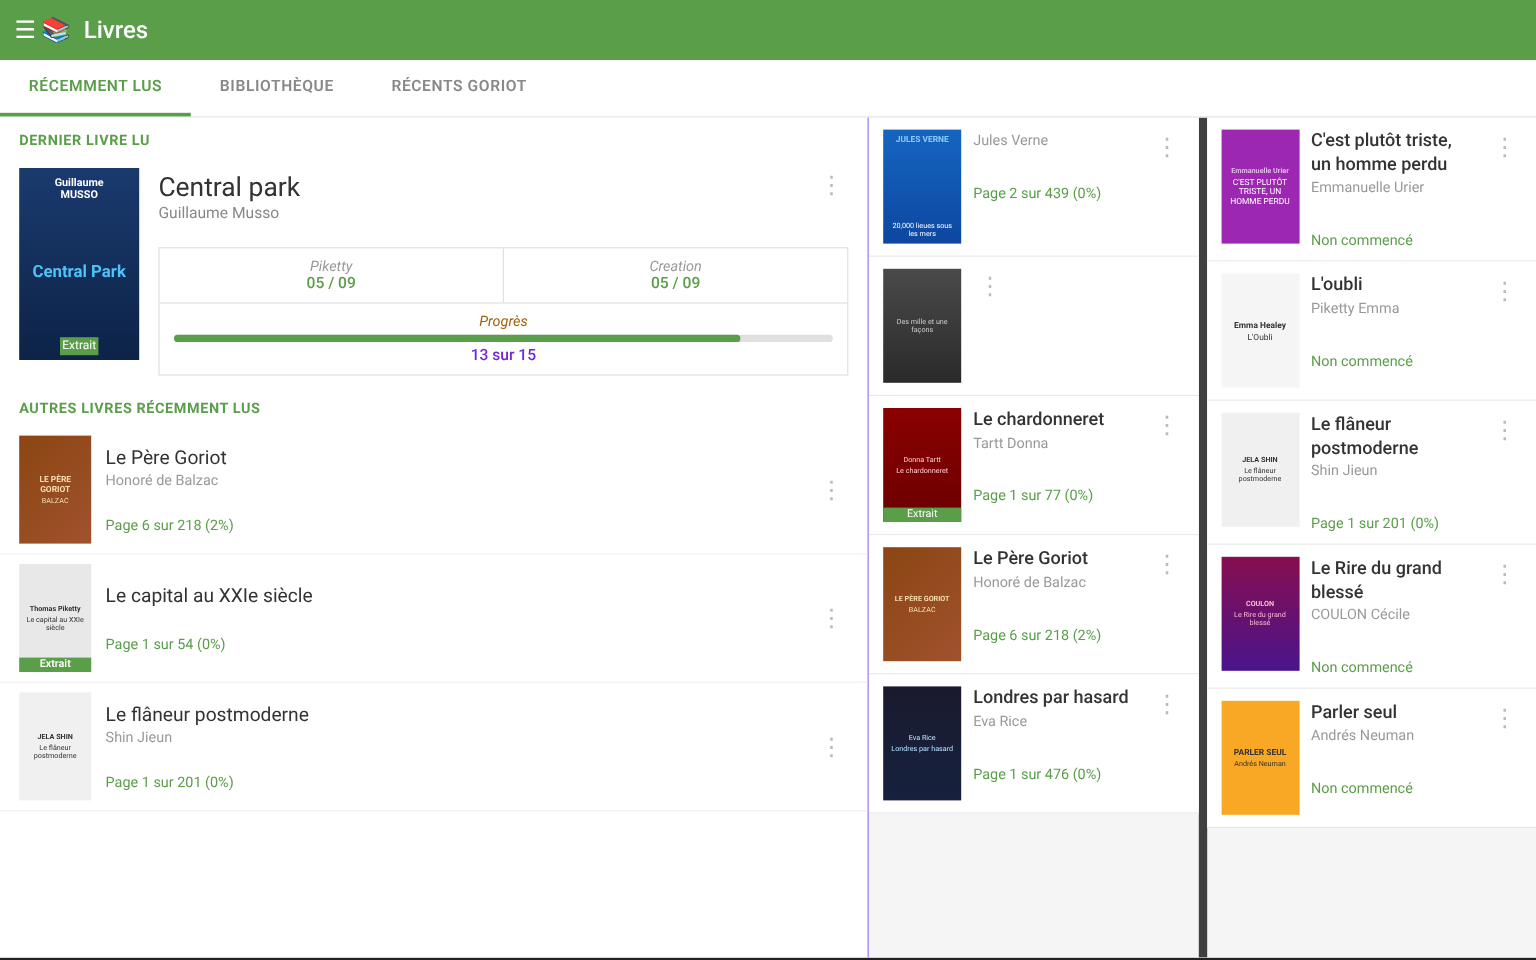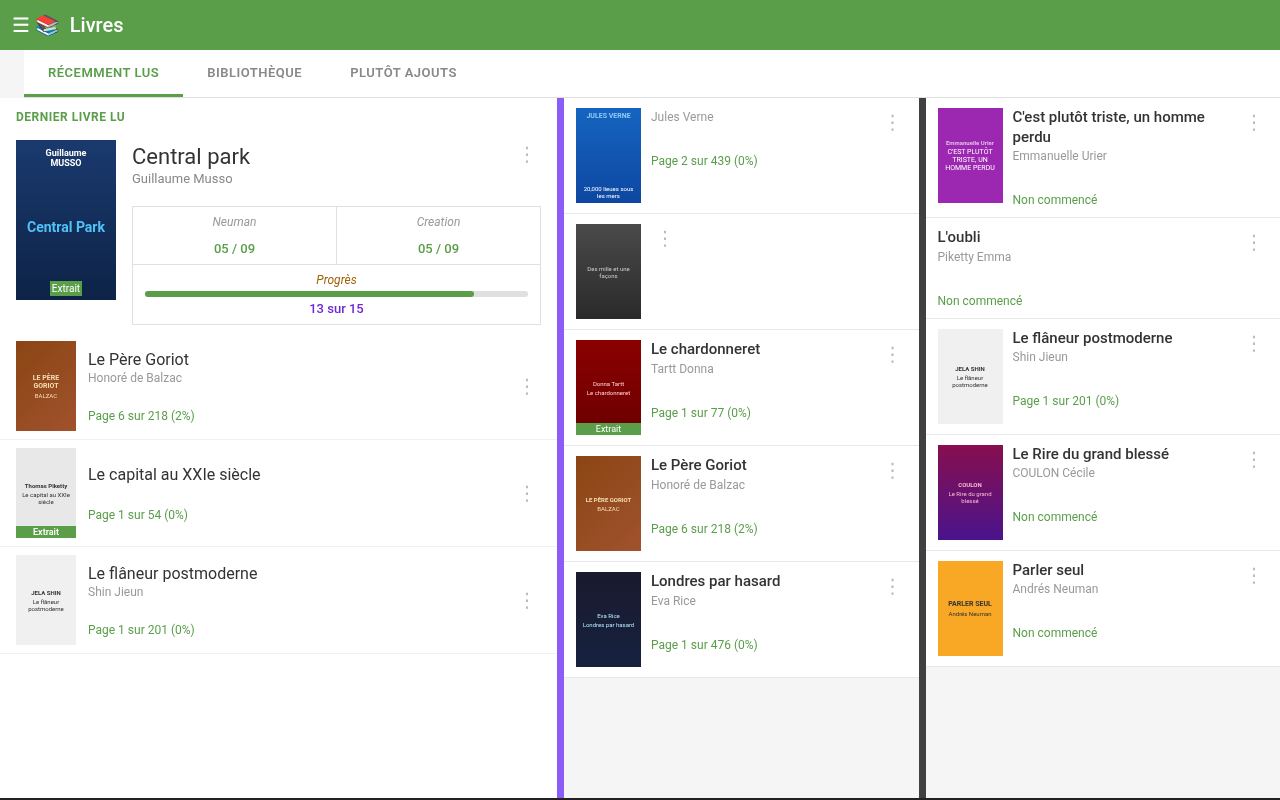--- a/index.html
+++ b/index.html
@@ -26,21 +26,20 @@
       font-size: 20px;
       font-weight: 500;
     }
 
     
     .tab-bar {
       background: #fff;
       display: flex;
       height: 48px;
       border-bottom: 1px solid #e0e0e0;
-      margin-left: 24px;
     }
     .tab-item {
       padding: 0 24px;
       display: flex;
       align-items: center;
       font-size: 13px;
       font-weight: 600;
       color: #888;
       cursor: pointer;
       border-bottom: 3px solid transparent;
@@ -52,23 +51,23 @@
     }
 
     
     .main-content {
       display: flex;
       height: 700px;
     }
 
     
     .left-panel {
-      width: 564px;
+      width: 724px;
       background: #fff;
-      border-right: 7px solid #8b5cf6;
+      border-right: 1px solid #8b5cf6;
       overflow-y: auto;
     }
 
     .section-label {
       color: #5a9e4a;
       font-size: 12px;
       font-weight: 700;
       padding: 12px 16px 8px;
       letter-spacing: 0.5px;
     }
@@ -124,21 +123,21 @@
     .stats-cell:last-child { border-right: none; }
     .stats-label {
       font-size: 12px;
       color: #999;
       font-style: italic;
     }
     .stats-value {
       font-size: 13px;
       color: #5a9e4a;
       font-weight: 500;
-      margin-top: 12px;
+      margin-top: 0;
     }
     .progress-row {
       padding: 8px 12px;
       text-align: center;
     }
     .progress-label {
       font-size: 12px;
       color: #a16207;
       font-style: italic;
     }
@@ -405,21 +404,21 @@
 <body>
 
 <div class="top-bar">
   <span class="top-bar-icon">☰ 📚</span>
   <span class="top-bar-title">Livres</span>
 </div>
 
 <div class="tab-bar">
   <div class="tab-item active">RÉCEMMENT LUS</div>
   <div class="tab-item">BIBLIOTHÈQUE</div>
-  <div class="tab-item">PLUTÔT AJOUTS</div>
+  <div class="tab-item">RÉCENTS GORIOT</div>
 </div>
 
 <div class="main-content">
 
   <div class="left-panel">
 
     <div class="section-label">DERNIER LIVRE LU</div>
 
     <div class="last-book-card">
 
@@ -434,40 +433,41 @@
           <div>
             <div class="book-title-large">Central park</div>
             <div class="book-author">Guillaume Musso</div>
           </div>
           <div class="three-dot">⋮</div>
         </div>
 
         <div class="book-stats">
           <div class="stats-row">
             <div class="stats-cell">
-              <div class="stats-label">Neuman</div>
+              <div class="stats-label">Piketty</div>
               <div class="stats-value">05 / 09</div>
             </div>
             <div class="stats-cell">
               <div class="stats-label">Creation</div>
               <div class="stats-value">05 / 09</div>
             </div>
           </div>
           <div class="progress-row">
             <div class="progress-label">Progrès</div>
             <div class="progress-bar-container">
               <div class="progress-bar-fill" style="width:86%"></div>
             </div>
             <div class="progress-value">13 sur 15</div>
           </div>
         </div>
       </div>
     </div>
 
     <div class="other-books-section">
+      <div class="section-label">AUTRES LIVRES RÉCEMMENT LUS</div>
 
       <div class="book-list-item">
         <div class="book-cover-small">
           <div class="cover-sm goriot-cover" style="width:60px;height:90px;display:flex;flex-direction:column;justify-content:center;">
             <div style="font-size:7px;color:#f5deb3;font-weight:bold;">LE PÈRE GORIOT</div>
             <div style="font-size:6px;color:#f5deb3;margin-top:2px;">BALZAC</div>
           </div>
         </div>
         <div class="book-list-info">
           <div class="book-list-title">Le Père Goriot</div>
@@ -597,20 +597,26 @@
           </div>
           <div class="grid-info">
             <div class="grid-title">C'est plutôt triste, un homme perdu</div>
             <div class="grid-author">Emmanuelle Urier</div>
             <div class="grid-not-started">Non commencé</div>
           </div>
           <div class="three-dot">⋮</div>
         </div>
 
         <div class="book-grid-item">
+          <div class="grid-cover">
+            <div class="grid-cover-img oubli-cover" style="width:65px;height:95px;display:flex;flex-direction:column;justify-content:center;padding:4px;">
+              <div style="font-size:7px;color:#333;font-weight:bold;">Emma Healey</div>
+              <div style="font-size:7px;color:#333;margin-top:2px;">L'Oubli</div>
+            </div>
+          </div>
           <div class="grid-info">
             <div class="grid-title">L'oubli</div>
             <div class="grid-author">Piketty Emma</div>
             <div class="grid-not-started">Non commencé</div>
           </div>
           <div class="three-dot">⋮</div>
         </div>
 
         <div class="book-grid-item">
           <div class="grid-cover">

